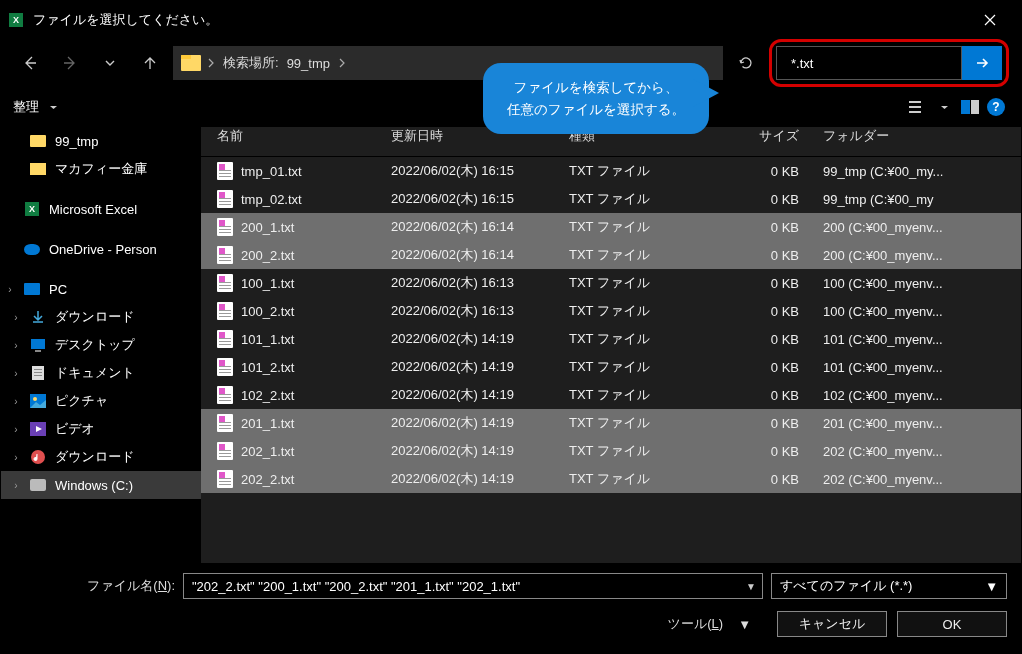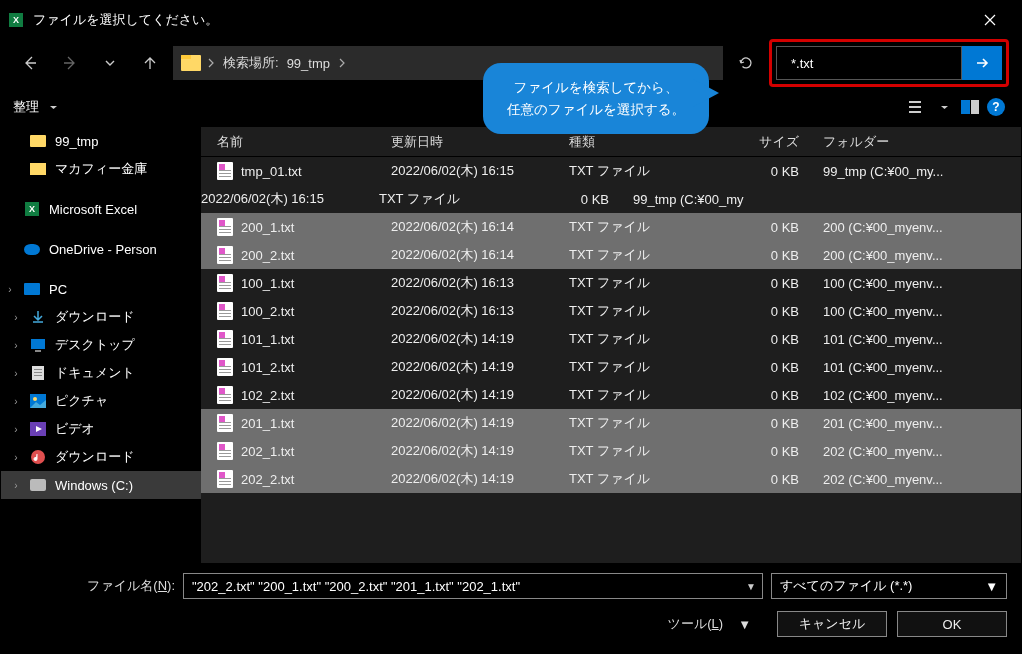--- a/index.html
+++ b/index.html
@@ -24,21 +24,21 @@
   
   .navrow{height:48px;display:flex;align-items:center;gap:6px;padding:0 12px}
   .nav-icon{width:34px;height:34px;display:flex;align-items:center;justify-content:center;color:#ccc;font-size:14px}
   .nav-icon.disabled{color:#555}
   .path-box{flex:1;height:34px;background:var(--bg3);display:flex;align-items:center;padding:0 8px;gap:6px}
   .folder-glyph{width:20px;height:16px;background:#ffd866;border-radius:1px;position:relative;overflow:hidden}
   .folder-glyph:before{content:"";position:absolute;left:0;top:0;width:10px;height:4px;background:#ffca3a}
   .crumb{display:flex;align-items:center;gap:8px;color:#ddd}
   .crumb svg,.chev{opacity:.8}
   .refresh{width:34px;height:34px;display:flex;align-items:center;justify-content:center}
-  .search-wrap{display:flex;align-items:center;border:3px solid var(--highlight);border-radius:4px;height:48px;padding:4px}
+  .search-wrap{display:flex;align-items:center;border:3px solid var(--highlight);border-radius:12px;height:48px;padding:4px}
   .search-box{display:flex;align-items:center;background:#000;border:1px solid #555;height:34px;width:186px;padding:0 6px;gap:6px}
   .search-box input{flex:1;background:transparent;border:0;color:#fff;font-size:13px;outline:none}
   .go-btn{width:40px;height:34px;background:var(--accent);display:flex;align-items:center;justify-content:center}
   
   .callout{position:absolute;left:482px;top:62px;background:#1985d8;border-radius:18px;padding:14px 24px;color:#fff;font-size:13.5px;line-height:1.6;text-align:center;z-index:5}
   .callout:after{content:"";position:absolute;right:-24px;top:16px;border:14px solid transparent;border-left:26px solid #1985d8}
   
   .toolbar{height:40px;display:flex;align-items:center;padding:0 12px;background:#000}
   .tool-left{display:flex;align-items:center;gap:6px}
   .tool-drop{display:flex;align-items:center;gap:10px}
@@ -54,21 +54,21 @@
   .si-ico{width:18px;height:18px;display:flex;align-items:center;justify-content:center}
   .folder-small{width:16px;height:12px;background:#ffd866;border-radius:1px}
   .safe-ico{width:16px;height:12px;background:#ffd866}
   .excel-ico{width:14px;height:14px;background:#107c41;color:#fff;font-size:9px;font-weight:bold;display:flex;align-items:center;justify-content:center}
   .od-ico{width:16px;height:11px;background:#0078d4;border-radius:50%/60%}
   .pc-ico{width:16px;height:12px;background:#0078d4;border-radius:1px}
   .caret{width:10px;display:flex;align-items:center;justify-content:center;margin-left:-18px;color:#999;font-size:10px}
   .disk-ico{width:16px;height:12px;background:#bbb;border-radius:2px}
   
   .main{flex:1;display:flex;flex-direction:column;background:var(--bg2);min-width:0}
-  .cols{display:flex;height:30px;align-items:center;font-size:13px;color:#ddd;border-bottom:1px solid #000}
+  .cols{display:flex;height:30px;align-items:flex-start;font-size:13px;color:#ddd;border-bottom:1px solid #000}
   .c-name{width:190px;padding-left:16px}
   .c-date{width:178px}
   .c-type{width:146px}
   .c-size{width:100px;text-align:right;padding-right:16px}
   .c-folder{flex:1;padding-left:8px}
   .rows{flex:1;overflow:auto}
   .row{display:flex;height:28px;align-items:center;color:#eee}
   .row.sel{background:var(--sel)}
   .row .c-name{display:flex;align-items:center;gap:8px}
   .txt-ico{width:16px;height:18px;background:#fff;border-radius:1px;position:relative;overflow:hidden}
@@ -320,20 +320,24 @@
             <div class="c-name">
               <span class="txt-ico"></span>
               <span>tmp_01.txt</span>
             </div>
             <div class="c-date">2022/06/02(木) 16:15</div>
             <div class="c-type">TXT ファイル</div>
             <div class="c-size">0 KB</div>
             <div class="c-folder">99_tmp (C:¥00_my...</div>
           </div>
           <div class="row">
+            <div class="c-name">
+              <span class="txt-ico"></span>
+              <span>tmp_02.txt</span>
+            </div>
             <div class="c-date">2022/06/02(木) 16:15</div>
             <div class="c-type">TXT ファイル</div>
             <div class="c-size">0 KB</div>
             <div class="c-folder">99_tmp (C:¥00_my</div>
           </div>
           <div class="row sel">
             <div class="c-name">
               <span class="txt-ico"></span>
               <span>200_1.txt</span>
             </div>

